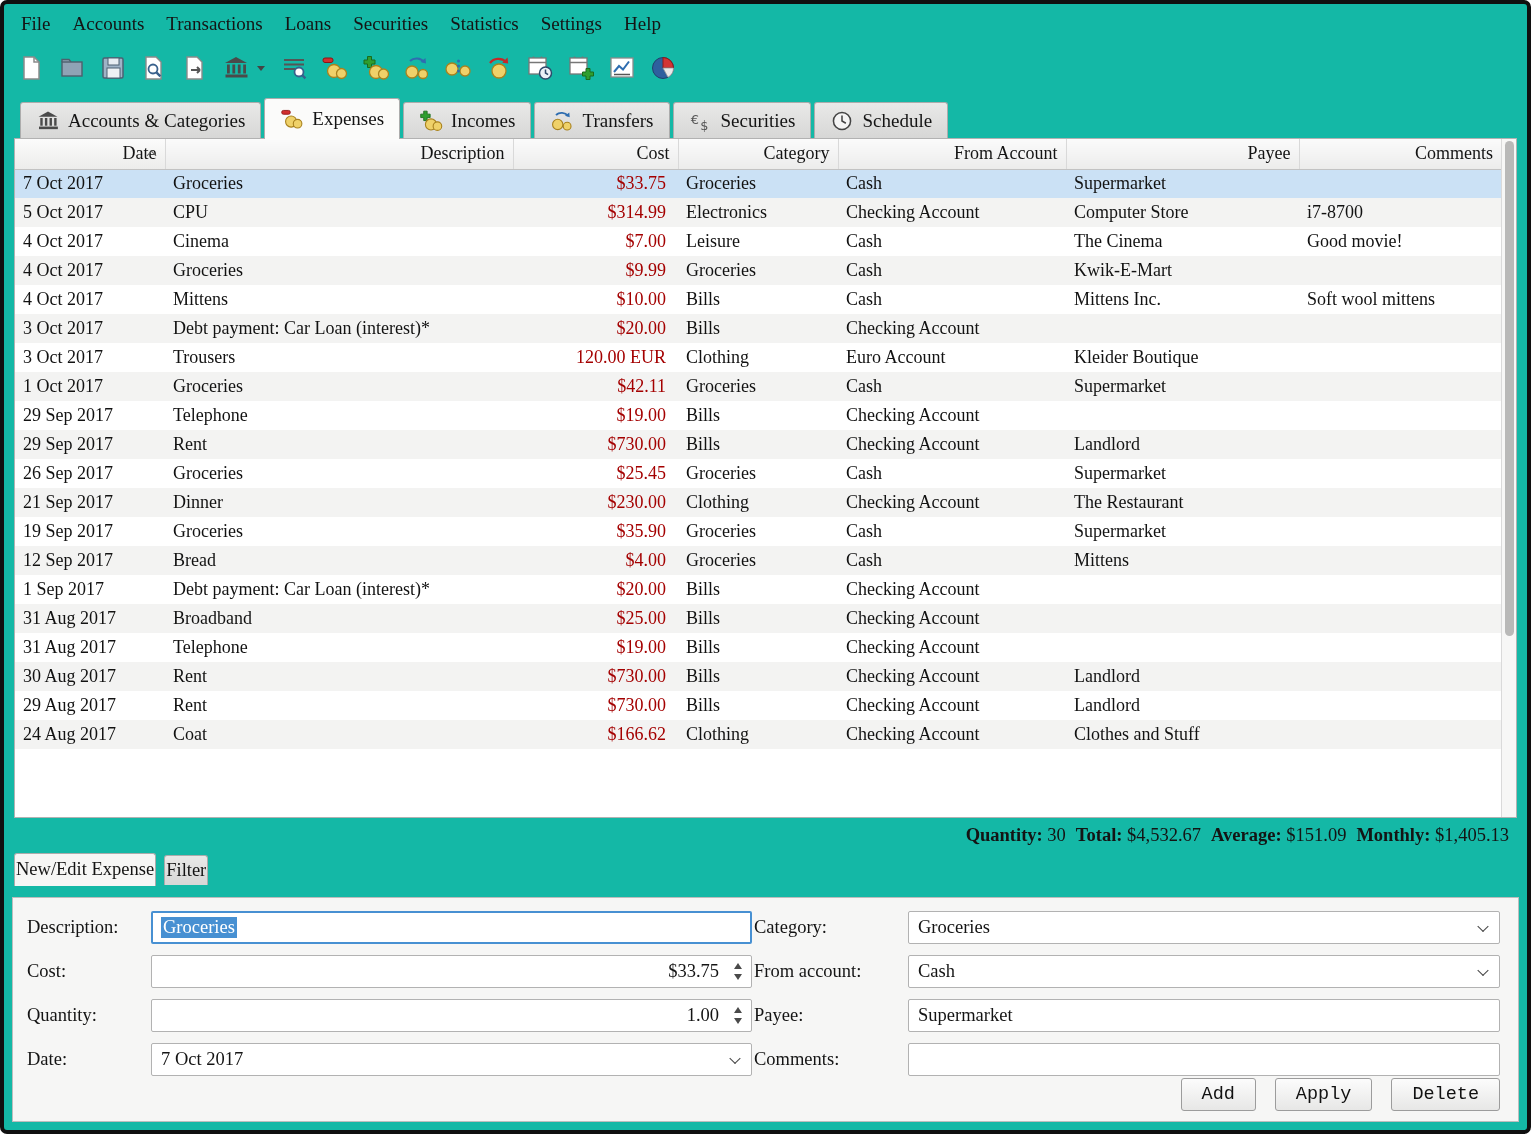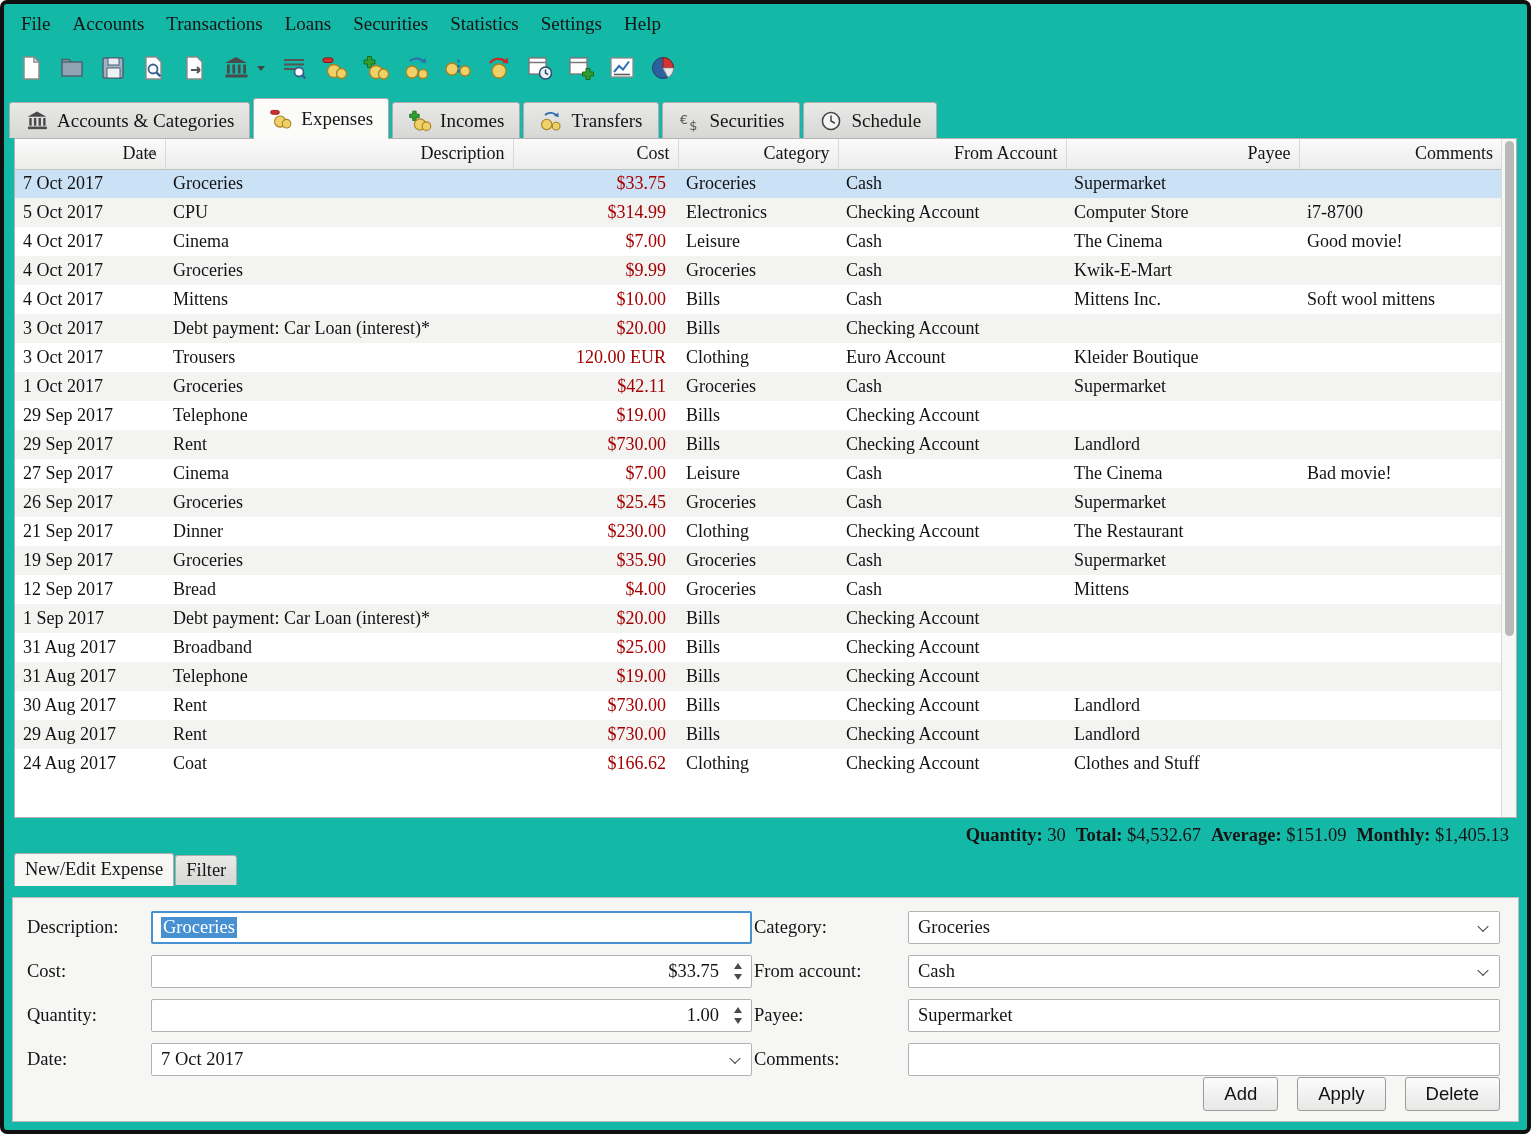--- a/index.html
+++ b/index.html
@@ -11,21 +11,21 @@
   .menubar{height:40px;display:flex;align-items:center;padding:0 6px;font-size:19px}
   .menu-item{padding:6px 11px;cursor:default}
 
   
   .toolbar{height:48px;display:flex;align-items:center;padding:0 10px;gap:7px}
   .tool-btn{width:34px;height:34px;display:flex;align-items:center;justify-content:center}
   .tool-btn svg{width:28px;height:28px;display:block}
   .tool-caret{width:0;height:0;border-left:4px solid transparent;border-right:4px solid transparent;border-top:5px solid #444;margin:0 5px 0 -3px}
 
   
-  .tabbar{height:46px;display:flex;align-items:flex-end;padding-left:5px;position:relative;z-index:2}
+  .tabbar{height:46px;display:flex;align-items:flex-end;padding-left:16px;position:relative;z-index:2}
   .tab{display:flex;align-items:center;gap:8px;height:36px;padding:0 15px;font-size:19px;background:linear-gradient(#e9e9e8,#d7d7d6);border:1px solid #acacac;border-bottom:none;border-radius:3px 3px 0 0;margin-right:3px;cursor:default}
   .tab.active{height:41px;background:#fbfbfa;margin-bottom:-1px;padding-bottom:1px}
   .tab-icon svg{width:24px;height:24px;display:block}
 
   
   .table-area{display:flex;height:680px;margin:0 10px;border:1px solid #b2b2b2;background:#fff;position:relative;z-index:1}
   .grid{flex:1;overflow:hidden}
   table{border-collapse:collapse;width:100%;table-layout:fixed;font-size:18px}
   thead th{height:30px;text-align:right;font-weight:normal;background:linear-gradient(#fbfbfb,#ececeb);border-bottom:1px solid #c2c2c2;border-right:1px solid #d9d9d9;padding:0 8px;position:relative;white-space:nowrap}
   thead th:last-child{border-right:none}
@@ -37,35 +37,35 @@
   .vscroll{width:15px;border-left:1px solid #dadada;background:#f7f7f6;position:relative}
   .vthumb{position:absolute;top:2px;left:2.5px;width:9px;height:73%;background:#b9b9b8;border-radius:5px}
 
   
   .summary{height:34px;display:flex;justify-content:flex-end;align-items:center;gap:10px;padding-right:18px;font-size:18.5px}
   .sum-label{font-weight:bold}
 
   
   .editor{flex:1;display:flex;flex-direction:column}
   .editor-tabs{height:33px;display:flex;align-items:flex-end;padding-left:10px;position:relative;z-index:2}
-  .etab{height:30px;display:flex;align-items:center;padding:0 10px;font-size:18.5px;background:linear-gradient(#e9e9e8,#d7d7d6);border:1px solid #acacac;border-bottom:none;border-radius:3px 3px 0 0;margin-right:1px;cursor:default}
+  .etab{height:30px;display:flex;align-items:center;padding:0 1px;font-size:18.5px;background:linear-gradient(#e9e9e8,#d7d7d6);border:1px solid #acacac;border-bottom:none;border-radius:3px 3px 0 0;margin-right:8px;cursor:default}
   .etab.active{background:#f6f6f5;margin-bottom:-1px;padding-bottom:1px;height:33px}
   .editor-panel{flex:1;margin:12px 8px 8px 8px;border:1px solid #bdbdbd;position:relative;background:#f6f6f5}
   .form-grid{display:grid;grid-template-columns:122px 601px 152px 1fr;column-gap:2px;row-gap:11px;padding:13px 18px 0 14px;align-items:center;font-size:18.5px}
   .finput{height:33px;background:#fff;border:1px solid #b2b2b2;border-radius:2px;display:flex;align-items:center;padding:0 9px;position:relative;font-size:18.5px;overflow:hidden}
   .finput.focused{border:2px solid var(--sel-blue,#4790d2);padding:0 8px}
   .sel-text{background:var(--sel-blue,#4790d2);color:#fff;padding:0 2px}
   .finput.num{justify-content:flex-end;padding-right:32px}
   .spinners{position:absolute;right:2px;top:1px;bottom:1px;width:22px;display:flex;flex-direction:column;align-items:center;justify-content:center;gap:5px}
   .tri-up{width:0;height:0;border-left:4.5px solid transparent;border-right:4.5px solid transparent;border-bottom:6px solid #4a4a4a}
   .tri-down{width:0;height:0;border-left:4.5px solid transparent;border-right:4.5px solid transparent;border-top:6px solid #4a4a4a}
   .combo{padding-right:32px}
   .chev{position:absolute;right:12px;top:50%;width:8px;height:8px;border-right:1.8px solid #444;border-bottom:1.8px solid #444;transform:translateY(-70%) rotate(45deg)}
   .btn-row{position:absolute;right:18px;bottom:10px;display:flex;gap:19px}
-  .btn{font-family:Liberation Sans, sans-serif;font-size:18.5px;padding:5px 20px;background:linear-gradient(#fcfcfc,#e7e7e6);border:1px solid #9c9c9c;border-radius:3px;color:#111;cursor:default}
+  .btn{font-family:Liberation Mono, monospace;font-size:18.5px;padding:5px 20px;background:linear-gradient(#fcfcfc,#e7e7e6);border:1px solid #9c9c9c;border-radius:3px;color:#111;cursor:default}
 </style>
 </head>
 <body>
 
 <div class="window">
 
   <div class="menubar" id="menubar">
       <div class="menu-item">File</div>
       <div class="menu-item">Accounts</div>
       <div class="menu-item">Transactions</div>
@@ -403,29 +403,20 @@
             <tr>
               <td>29 Sep 2017</td>
               <td>Rent</td>
               <td class="cost">$730.00</td>
               <td>Bills</td>
               <td>Checking Account</td>
               <td>Landlord</td>
               <td></td>
             </tr>
             <tr>
-              <td>27 Sep 2017</td>
-              <td>Cinema</td>
-              <td class="cost">$7.00</td>
-              <td>Leisure</td>
-              <td>Cash</td>
-              <td>The Cinema</td>
-              <td>Bad movie!</td>
-            </tr>
-            <tr>
               <td>26 Sep 2017</td>
               <td>Groceries</td>
               <td class="cost">$25.45</td>
               <td>Groceries</td>
               <td>Cash</td>
               <td>Supermarket</td>
               <td></td>
             </tr>
             <tr>
               <td>21 Sep 2017</td>

